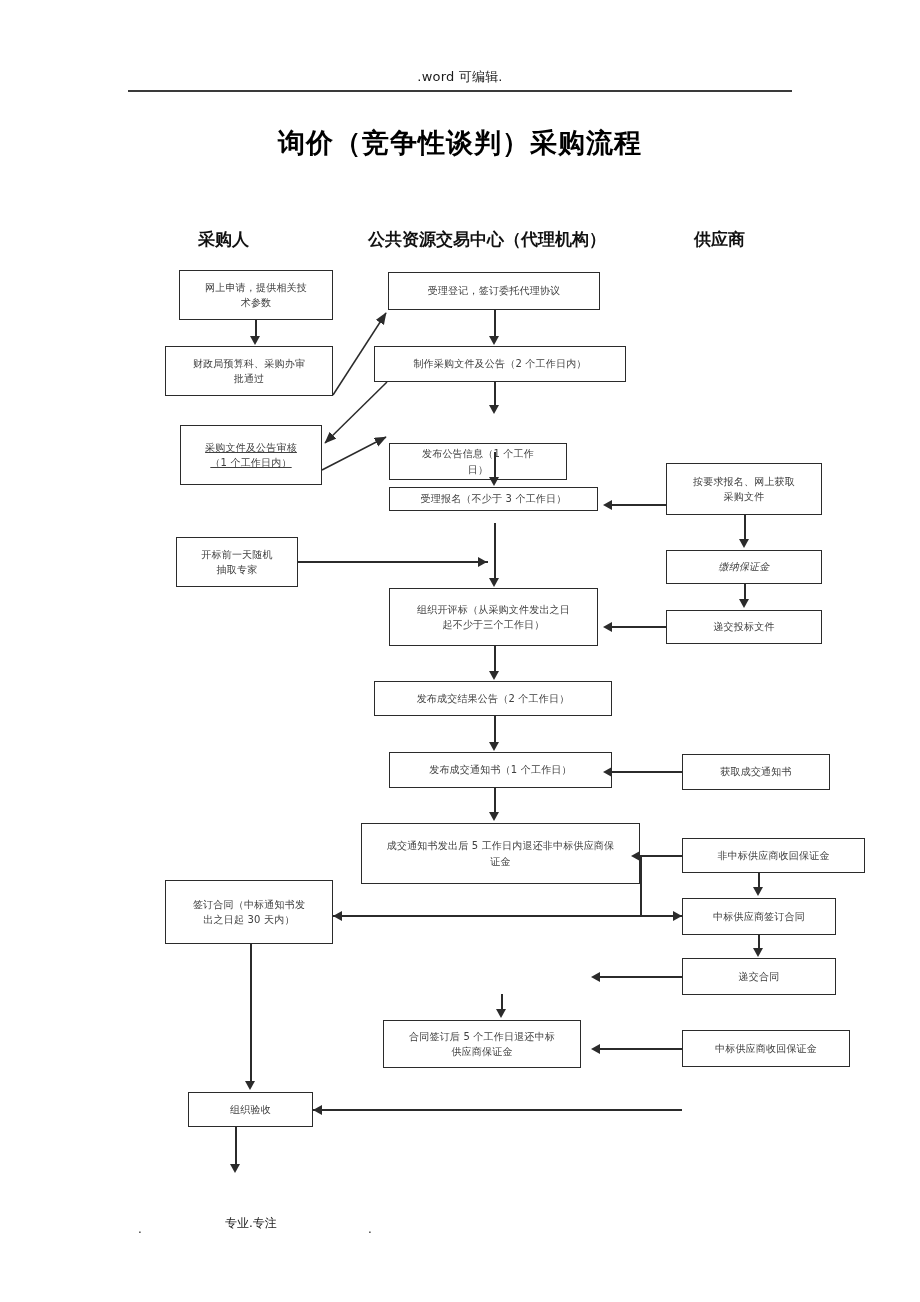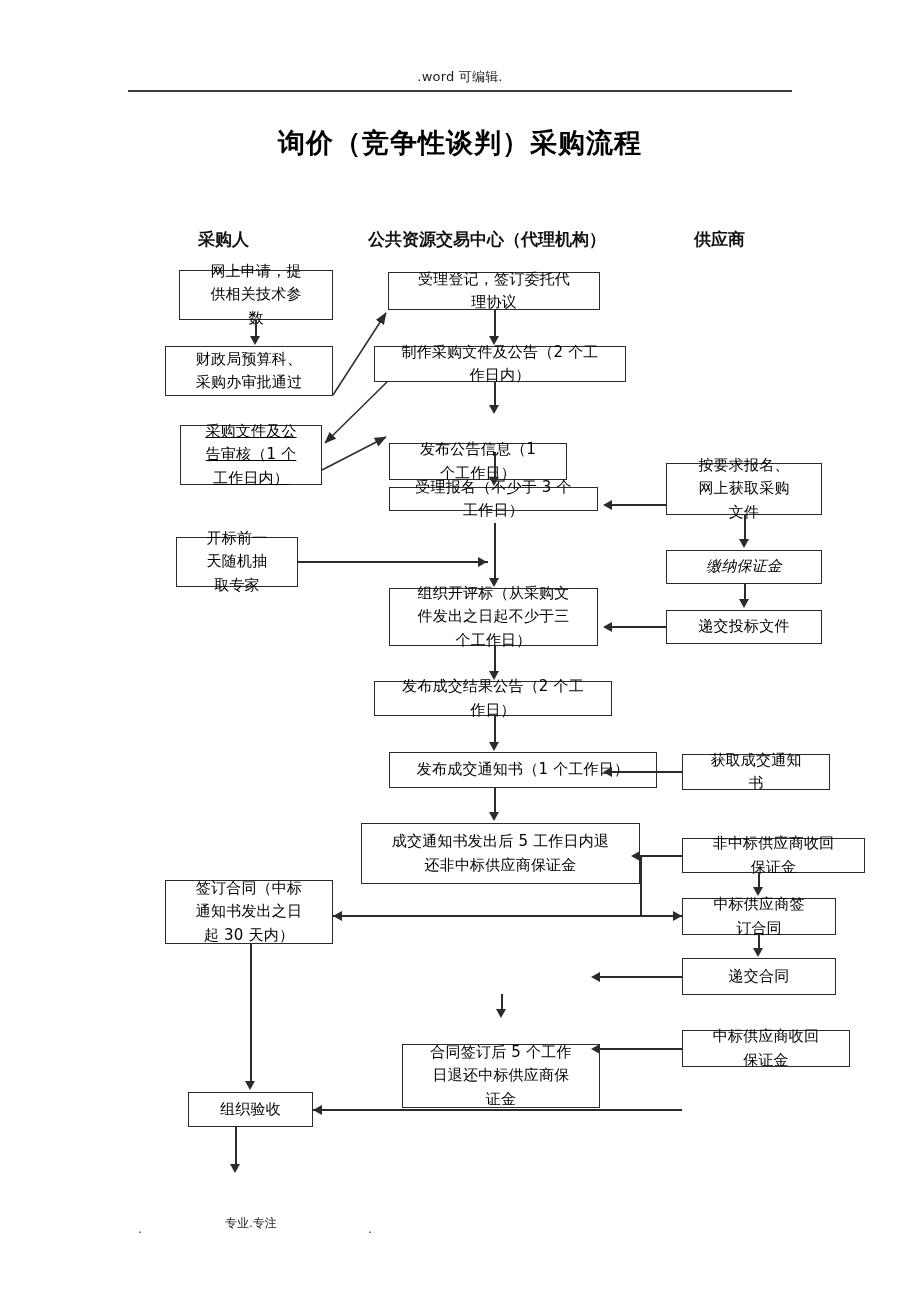--- a/index.html
+++ b/index.html
@@ -54,23 +54,23 @@
   
   .box{
     position:absolute;
     box-sizing:border-box;
     border:1.4px solid #2b2b2b;
     background:#fff;
     display:flex;
     align-items:center;
     justify-content:center;
     text-align:center;
-    font-size:15px;
+    font-size:10px;
     line-height:1.55;
-    color:#000000;
+    color:#404040;
     padding:2px 24px;
     letter-spacing:.2px;
   }
   .box span{display:block;width:100%;}
   
   .ln{
     position:absolute;
     background:#2b2b2b;
   }
   .lnv{width:1.6px;}
@@ -182,30 +182,30 @@
   </div>
 
   <div class="box" style="left:389px;top:588px;width:209px;height:58px;">
     <span>组织开评标（从采购文件发出之日起不少于三个工作日）</span>
   </div>
 
   <div class="box" style="left:374px;top:681px;width:238px;height:35px;">
     <span>发布成交结果公告（2 个工作日）</span>
   </div>
 
-  <div class="box" style="left:389px;top:752px;width:268px;height:36px;">
+  <div class="box" style="left:389px;top:752px;width:223px;height:36px;">
     <span>发布成交通知书（1 个工作日）</span>
   </div>
 
   <div class="box" style="left:361px;top:823px;width:279px;height:61px;">
     <span>成交通知书发出后 5 工作日内退还非中标供应商保证金</span>
   </div>
 
 
-  <div class="box" style="left:402px;top:1020px;width:198px;height:64px;margin-top:24px;">
+  <div class="box" style="left:383px;top:1020px;width:198px;height:48px;">
     <span>合同签订后 5 个工作日退还中标供应商保证金</span>
   </div>
 
   <div class="box" style="left:666px;top:463px;width:156px;height:52px;">
     <span>按要求报名、网上获取采购文件</span>
   </div>
 
   <div class="box" style="left:666px;top:550px;width:156px;height:34px;font-style:italic;">
     <span>缴纳保证金</span>
   </div>

